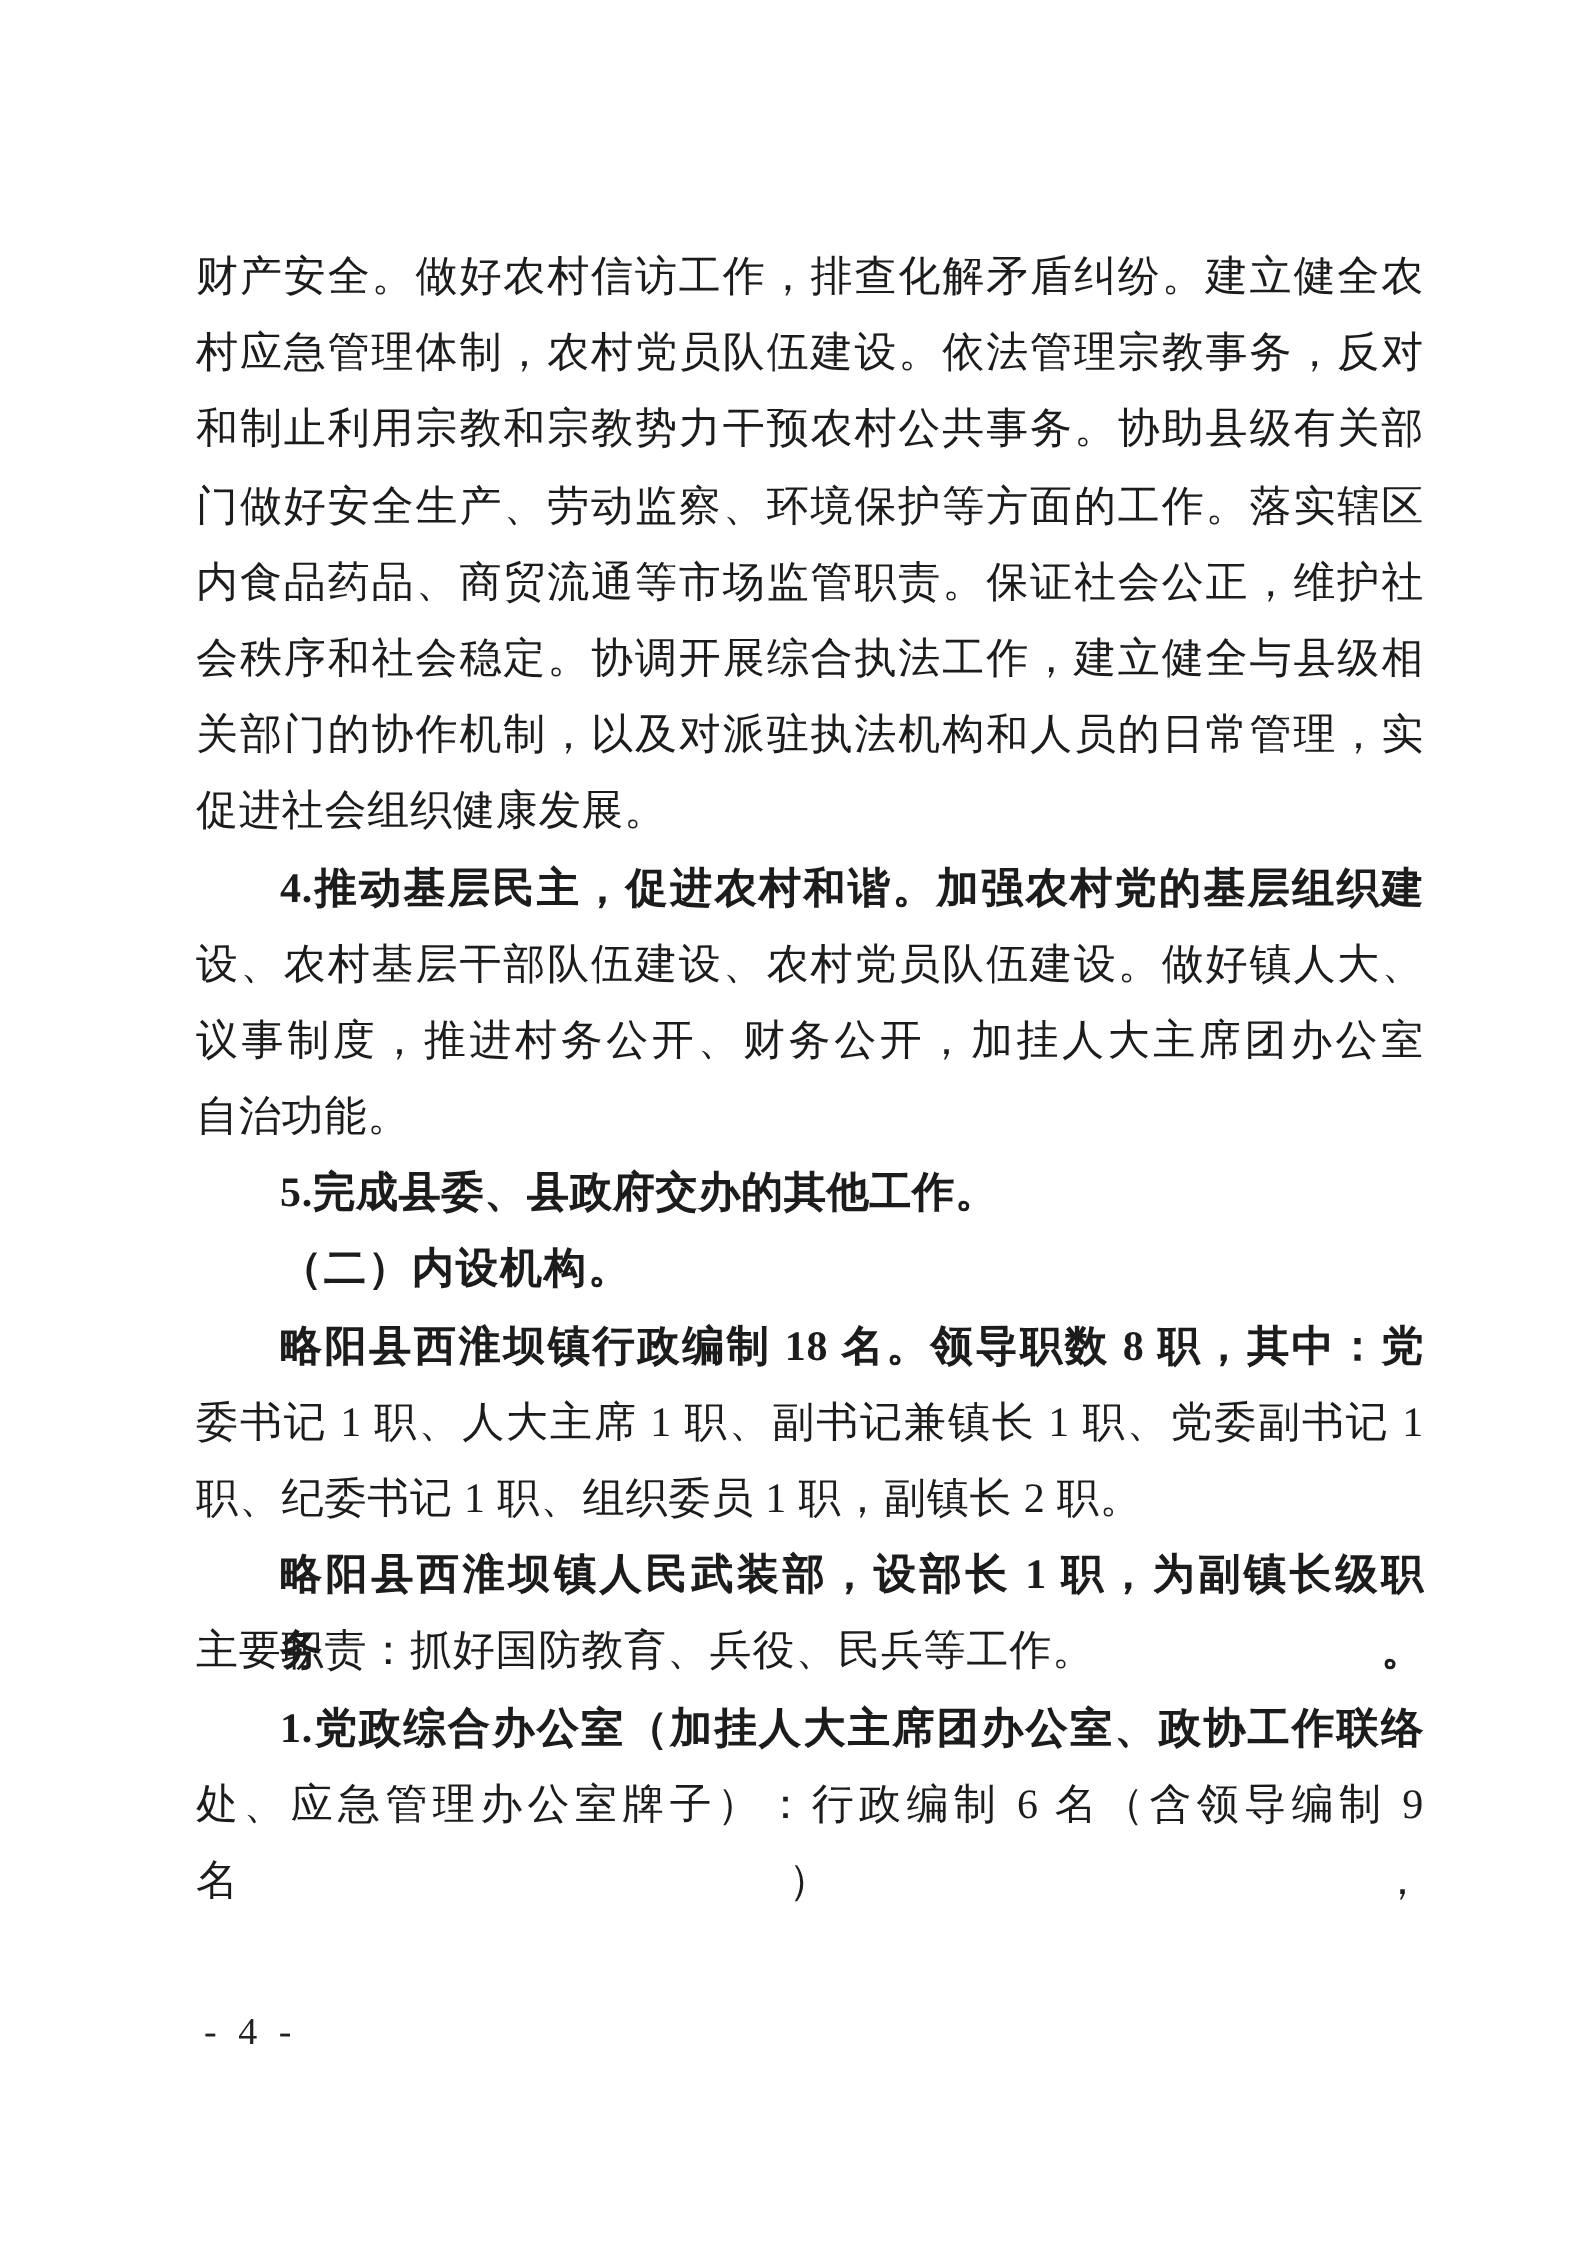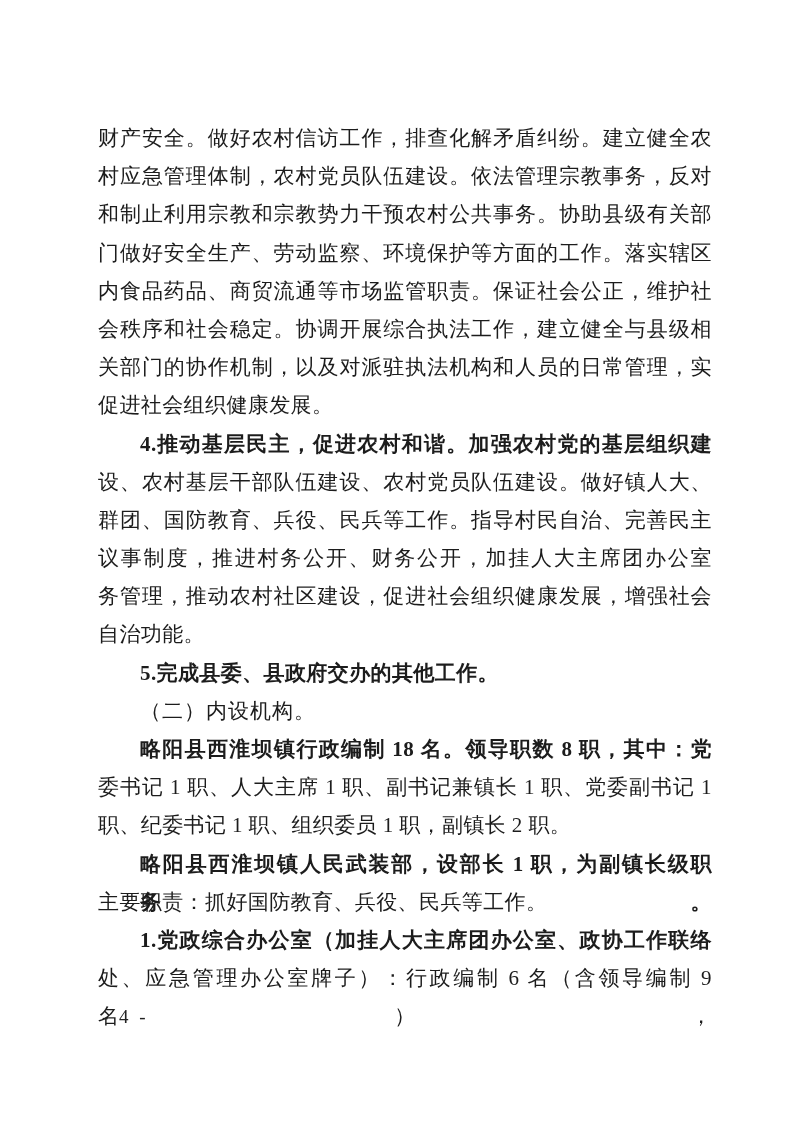--- a/index.html
+++ b/index.html
@@ -35,21 +35,21 @@
     text-align-last: justify;
   }
   .line.indent {
     padding-left: 42px;
     font-weight: bold;
   }
   .line.indent.fill {
     text-indent: 0;
   }
   .line.bold {
-    font-weight: normal;
+    font-weight: bold;
     letter-spacing: 1px;
   }
   .page-footer {
     position: absolute;
     left: 102px;
     top: 1006px;
     font-size: 19px;
     letter-spacing: 3px;
     color: #222222;
     font-family: "Liberation Serif", "DejaVu Serif", serif;
@@ -63,23 +63,21 @@
     <div class="line fill">财产安全。做好农村信访工作，排查化解矛盾纠纷。建立健全农</div>
     <div class="line fill">村应急管理体制，农村党员队伍建设。依法管理宗教事务，反对</div>
     <div class="line fill">和制止利用宗教和宗教势力干预农村公共事务。协助县级有关部</div>
     <div class="line fill">门做好安全生产、劳动监察、环境保护等方面的工作。落实辖区</div>
     <div class="line fill">内食品药品、商贸流通等市场监管职责。保证社会公正，维护社</div>
     <div class="line fill">会秩序和社会稳定。协调开展综合执法工作，建立健全与县级相</div>
     <div class="line fill">关部门的协作机制，以及对派驻执法机构和人员的日常管理，实</div>
     <div class="line">促进社会组织健康发展。</div>
     <div class="line indent fill">4.推动基层民主，促进农村和谐。加强农村党的基层组织建</div>
     <div class="line fill">设、农村基层干部队伍建设、农村党员队伍建设。做好镇人大、</div>
-    <div class="line fill">群团、国防教育、兵役、民兵等工作。指导村民自治、完善民主</div>
     <div class="line fill">议事制度，推进村务公开、财务公开，加挂人大主席团办公室</div>
-    <div class="line fill">务管理，推动农村社区建设，促进社会组织健康发展，增强社会</div>
     <div class="line">自治功能。</div>
     <div class="line indent">5.完成县委、县政府交办的其他工作。</div>
     <div class="line indent bold">（二）内设机构。</div>
     <div class="line indent fill">略阳县西淮坝镇行政编制 18 名。领导职数 8 职，其中：党</div>
     <div class="line fill">委书记 1 职、人大主席 1 职、副书记兼镇长 1 职、党委副书记 1</div>
     <div class="line">职、纪委书记 1 职、组织委员 1 职，副镇长 2 职。</div>
     <div class="line indent fill">略阳县西淮坝镇人民武装部，设部长 1 职，为副镇长级职务。</div>
     <div class="line">主要职责：抓好国防教育、兵役、民兵等工作。</div>
     <div class="line indent fill">1.党政综合办公室（加挂人大主席团办公室、政协工作联络</div>
     <div class="line fill">处、应急管理办公室牌子）：行政编制 6 名（含领导编制 9 名），</div>

